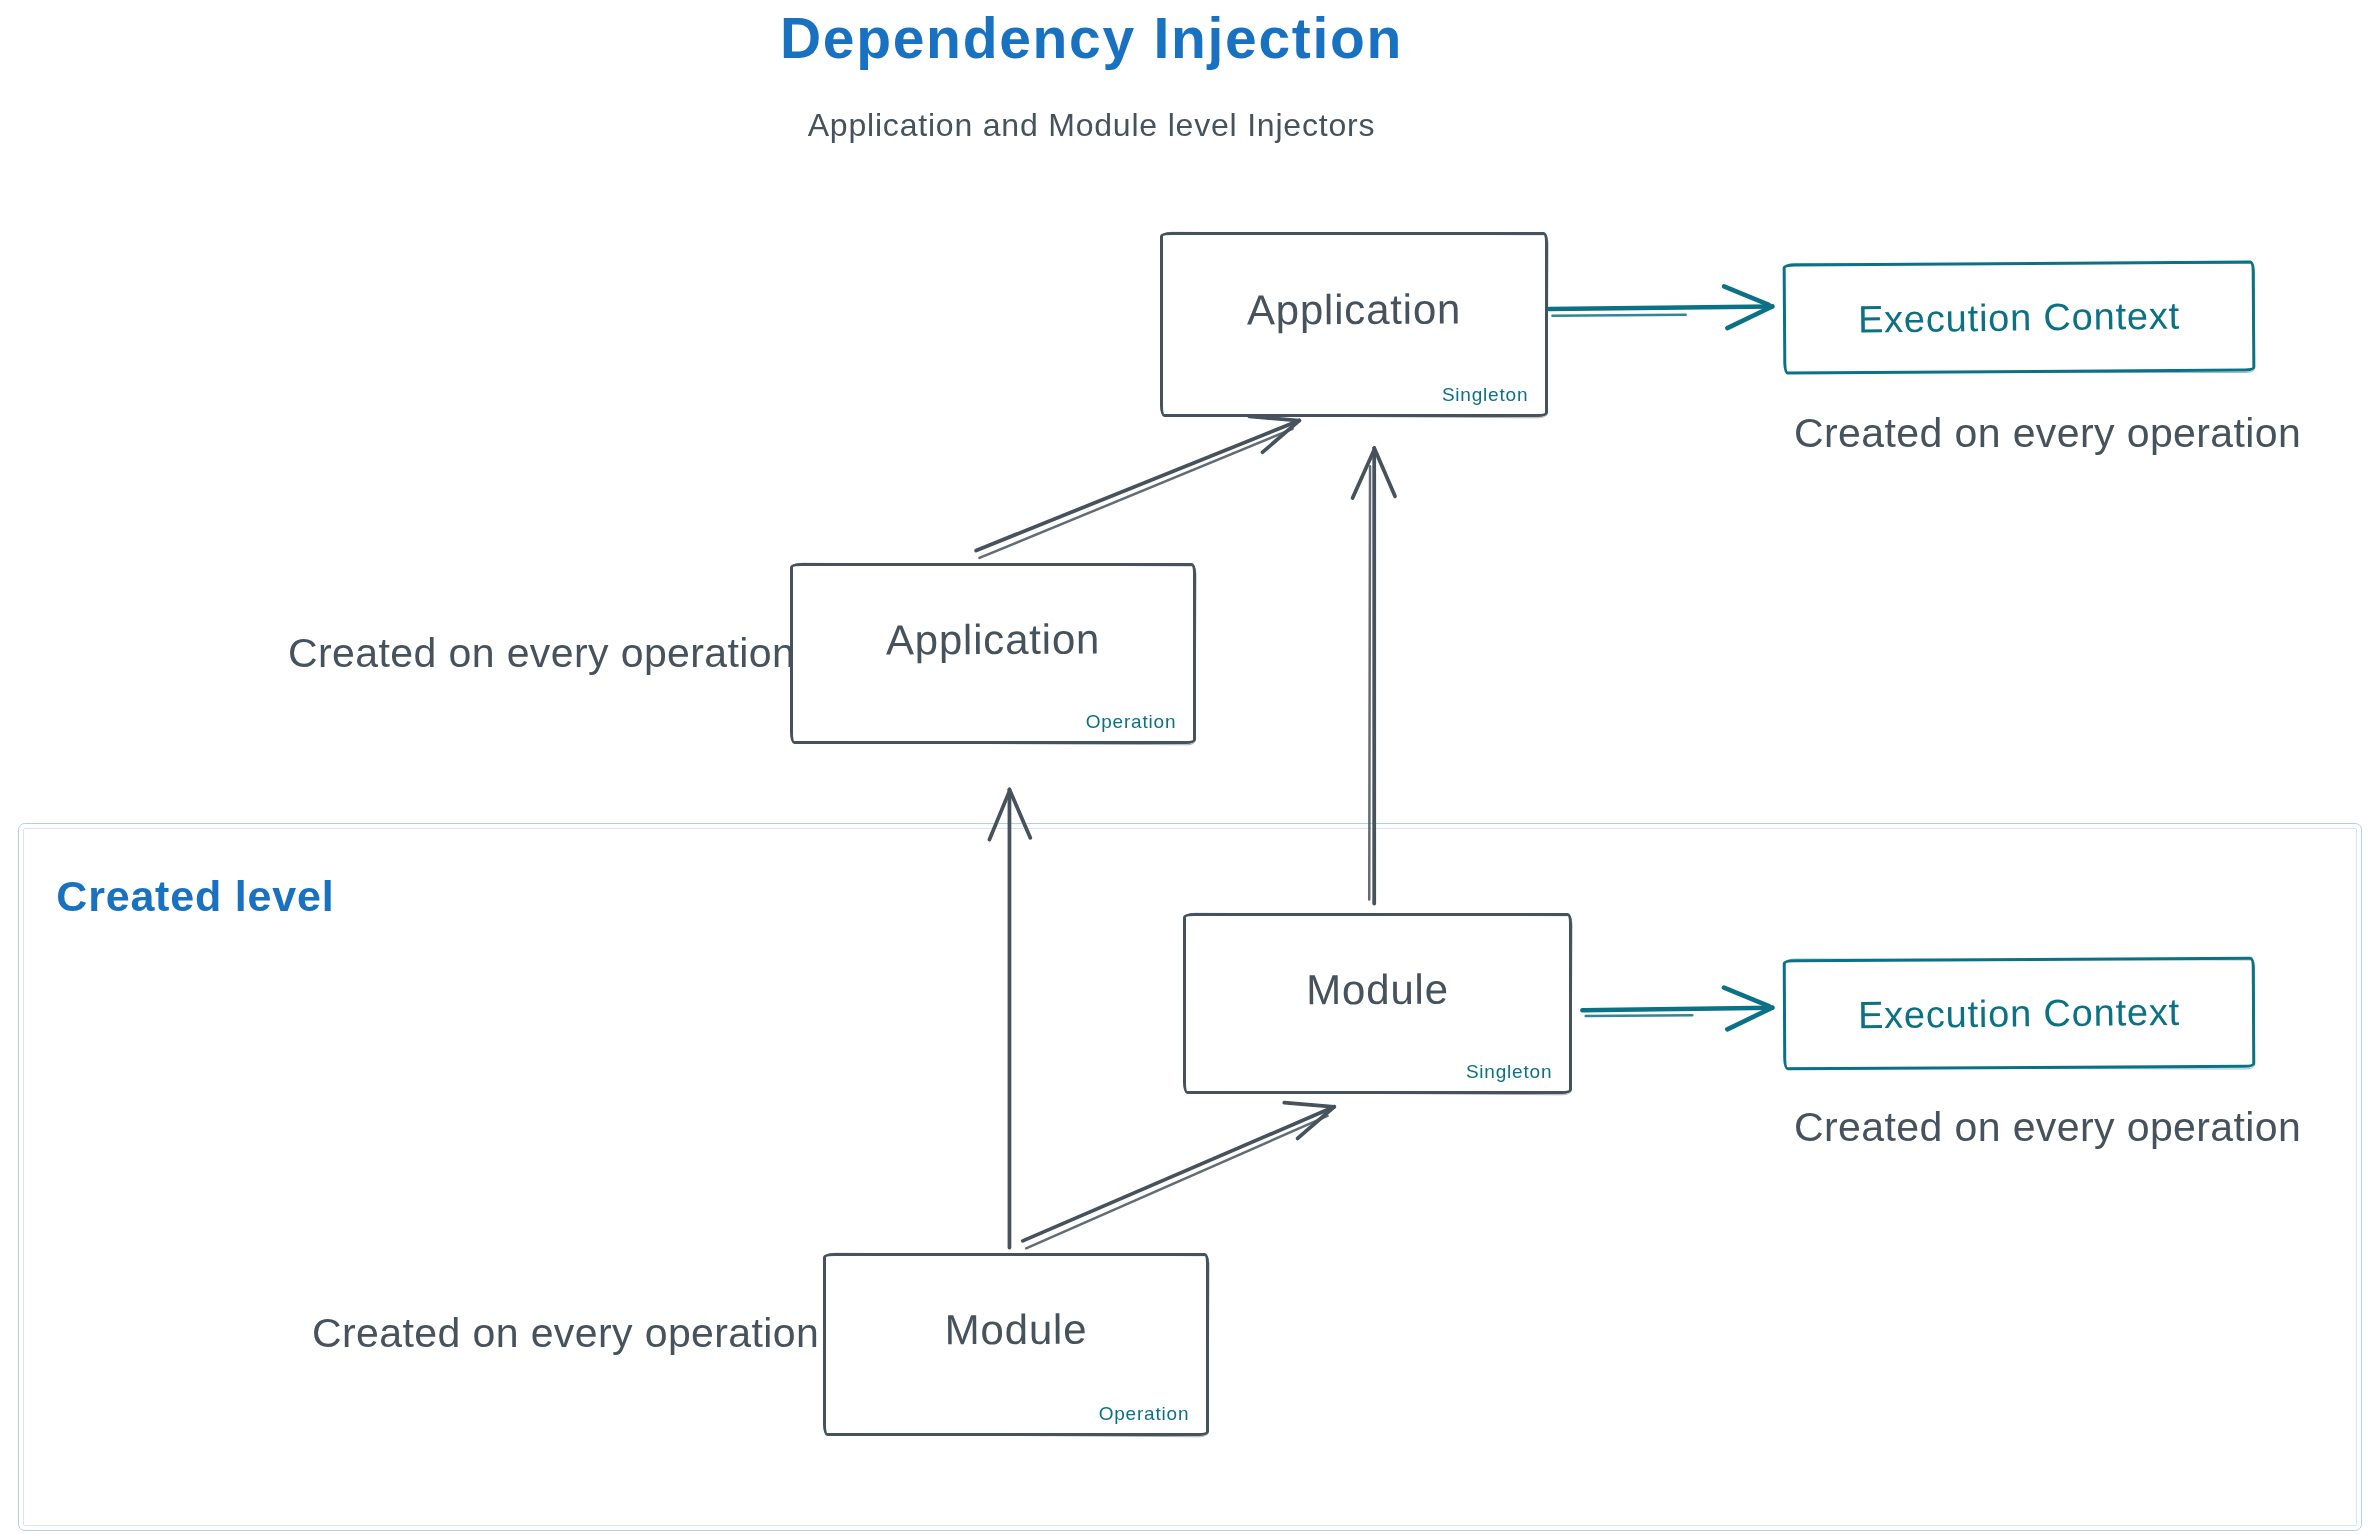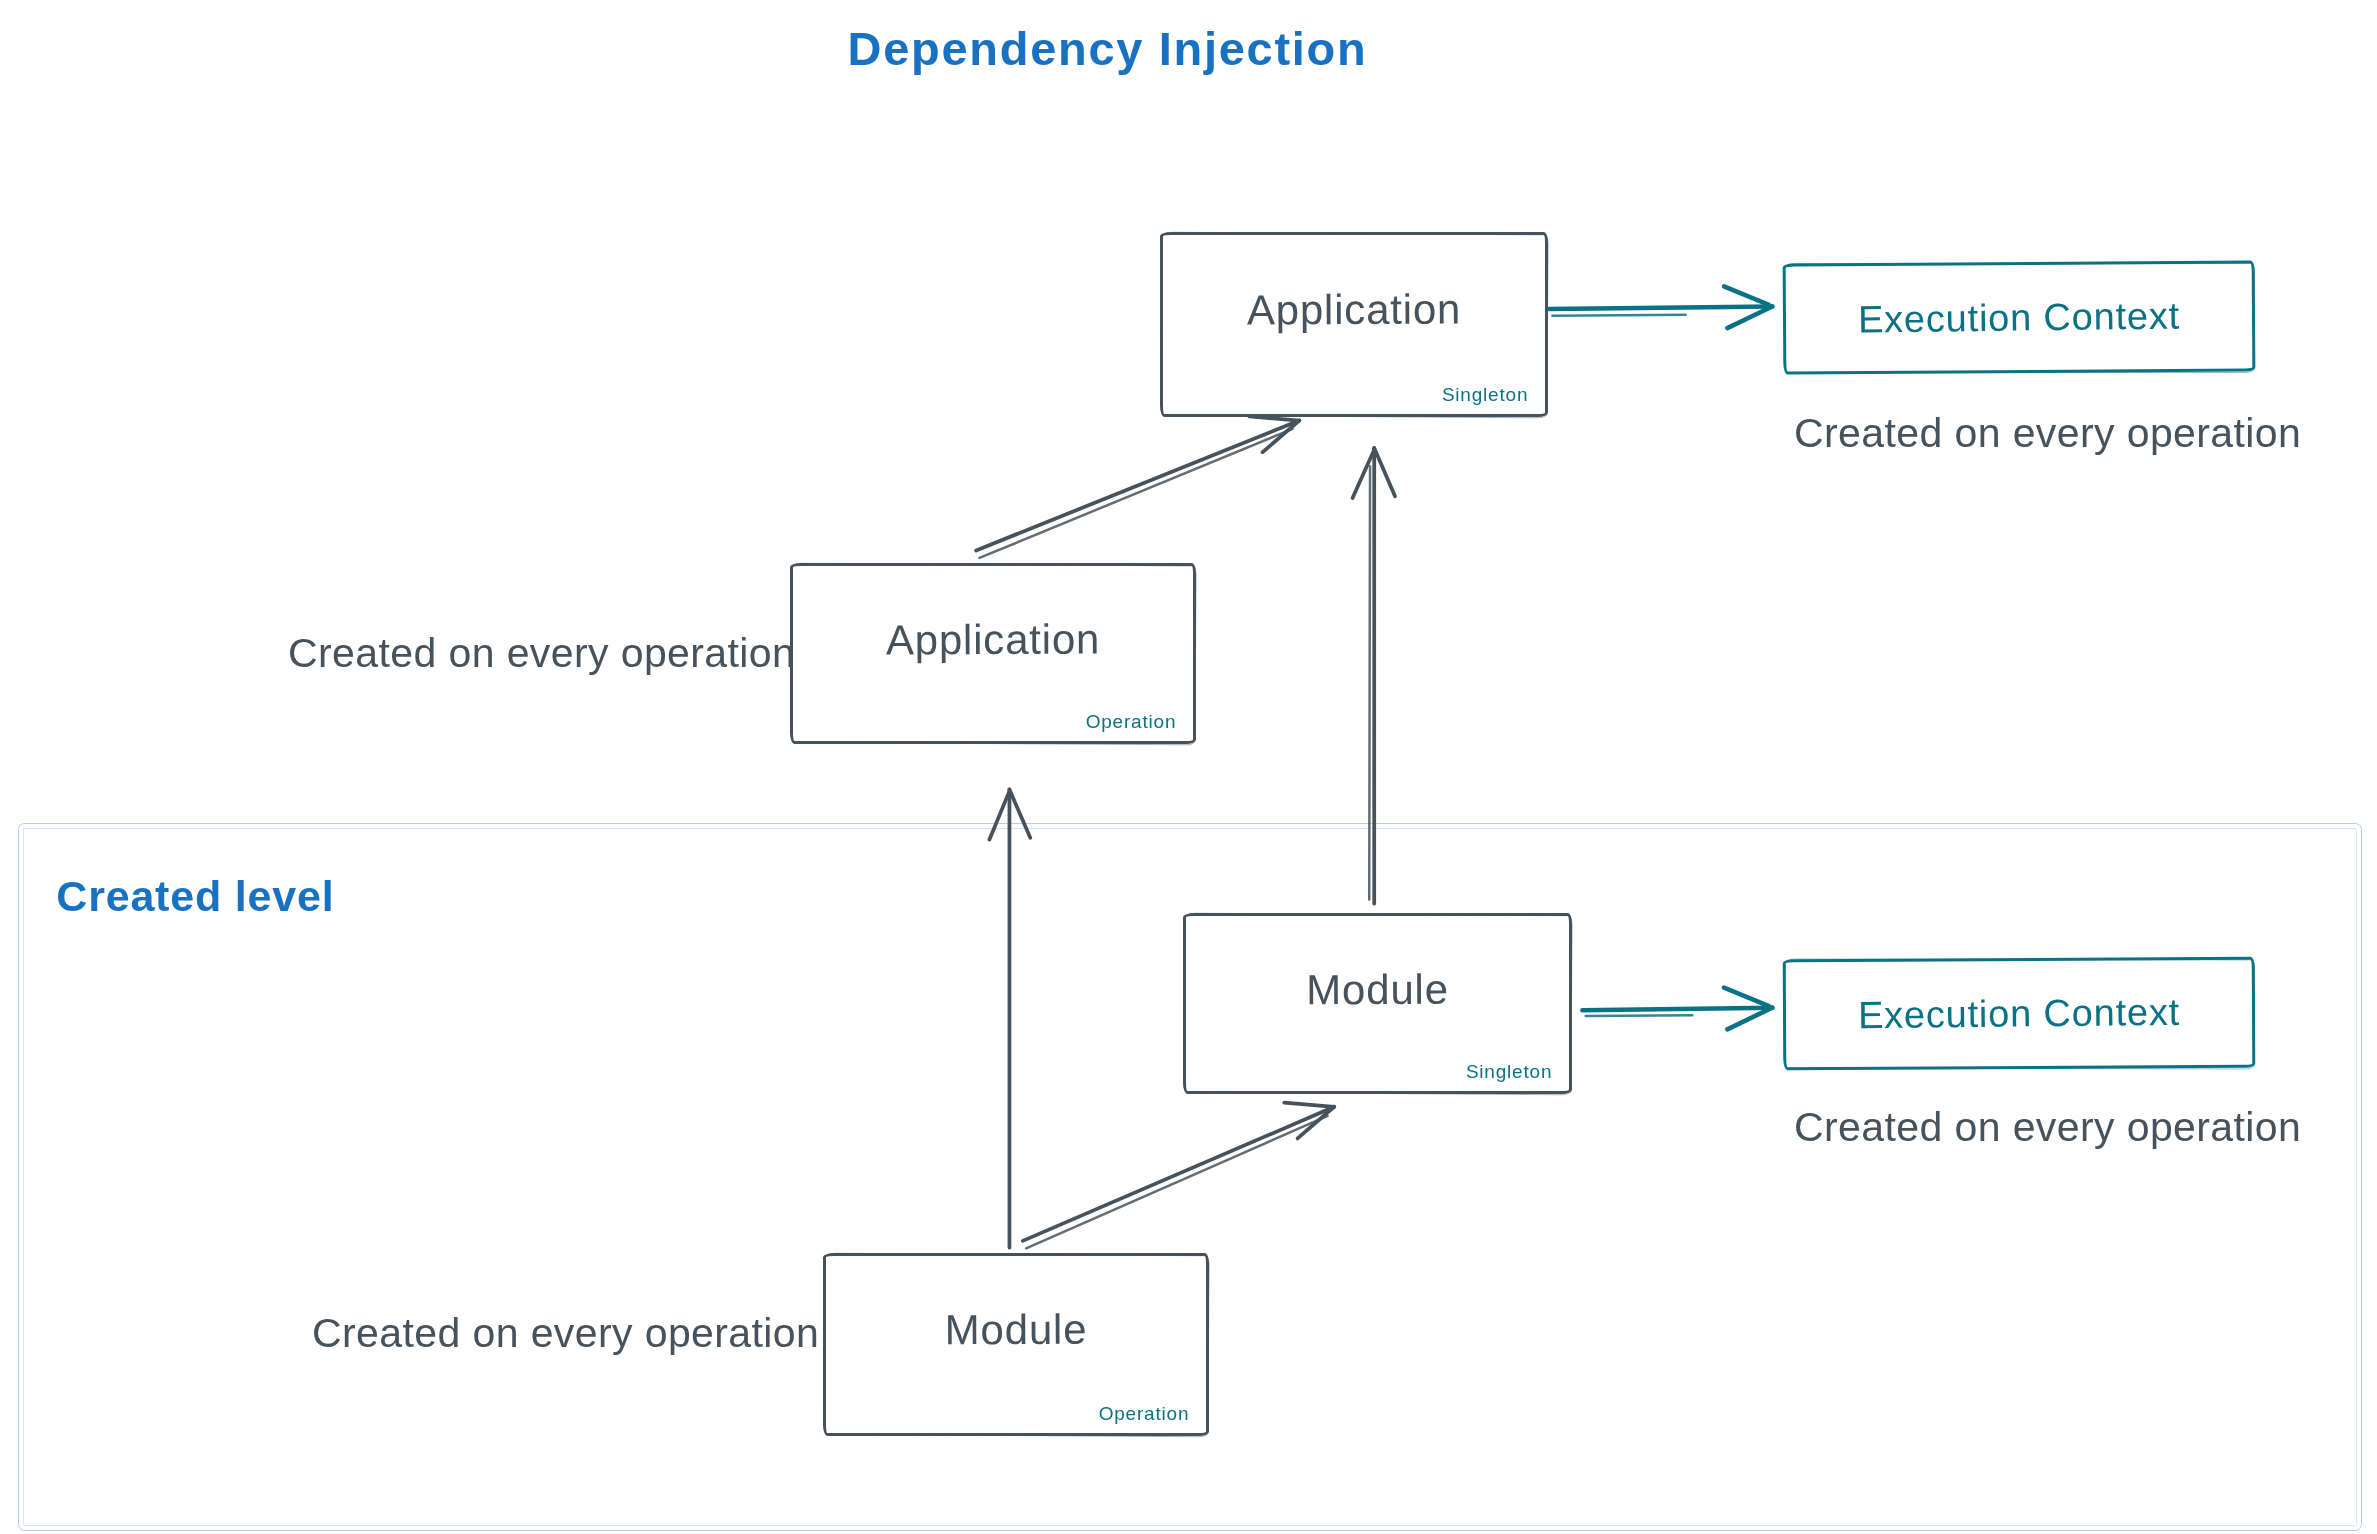--- a/index.html
+++ b/index.html
@@ -3,21 +3,21 @@
 <meta charset="utf-8">
 <style>
   html,body{margin:0;padding:0;background:#fff;}
   .canvas{
     position:relative;width:2377px;height:1534px;background:#ffffff;
     font-family:"Liberation Sans",sans-serif;overflow:hidden;color:#46525c;
   }
   
   .title{
     position:absolute;left:0;top:5px;width:2183px;text-align:center;
-    font-size:47px;font-weight:700;letter-spacing:1.7px;color:#1971c2;margin:16px;
+    font-size:57px;font-weight:700;letter-spacing:1.7px;color:#1971c2;margin:0;
   }
   .subtitle{
     position:absolute;left:0;top:107px;width:2183px;text-align:center;
     font-size:32px;font-weight:400;letter-spacing:0.8px;color:#46525c;
   }
   
   .frame{
     position:absolute;left:18.3px;width:2342px;background:#ffffff;
     border:1.7px solid #b3cdec;border-radius:6.7px;
     outline:0.8px solid #d8e5f5;outline-offset:-6.7px;
@@ -70,20 +70,21 @@
   .ink2{stroke:#46525c;stroke-width:3;opacity:.85;}
   .teal{stroke:#0b7285;stroke-width:5.5;}
   .teal2{stroke:#0b7285;stroke-width:3;opacity:.85;}
 </style>
 </head>
 <body>
 
 <div class="canvas">
 
   <h1 class="title">Dependency Injection</h1>
+  <div class="subtitle">Application and Module level Injectors</div>
 
   <section class="frame frame-module">
     <div class="frame-label">Created level</div>
   </section>
 
   <div class="node node-app-singleton">
     <div class="node-title">Application</div>
     <div class="node-scope">Singleton</div>
   </div>
 

